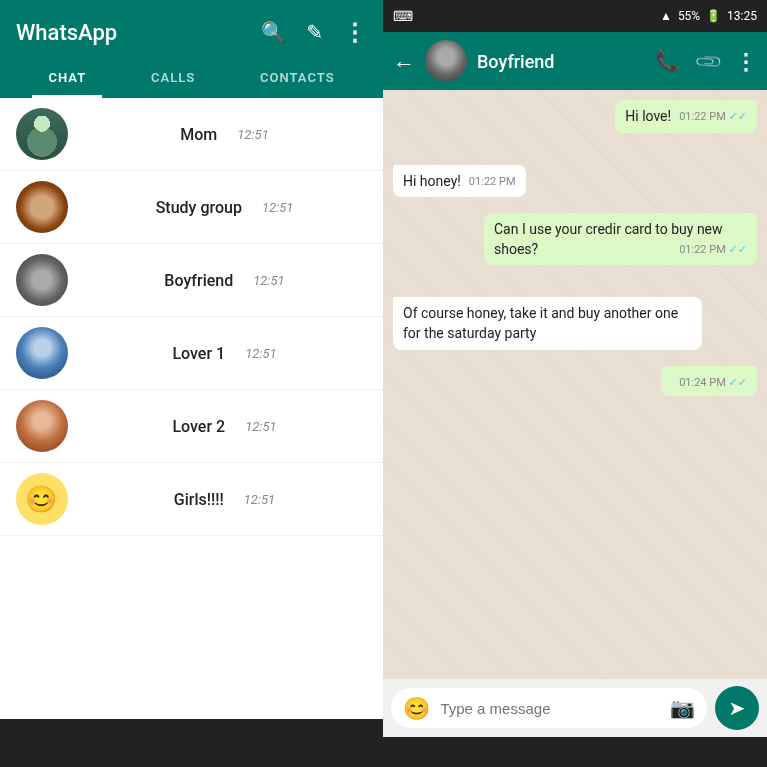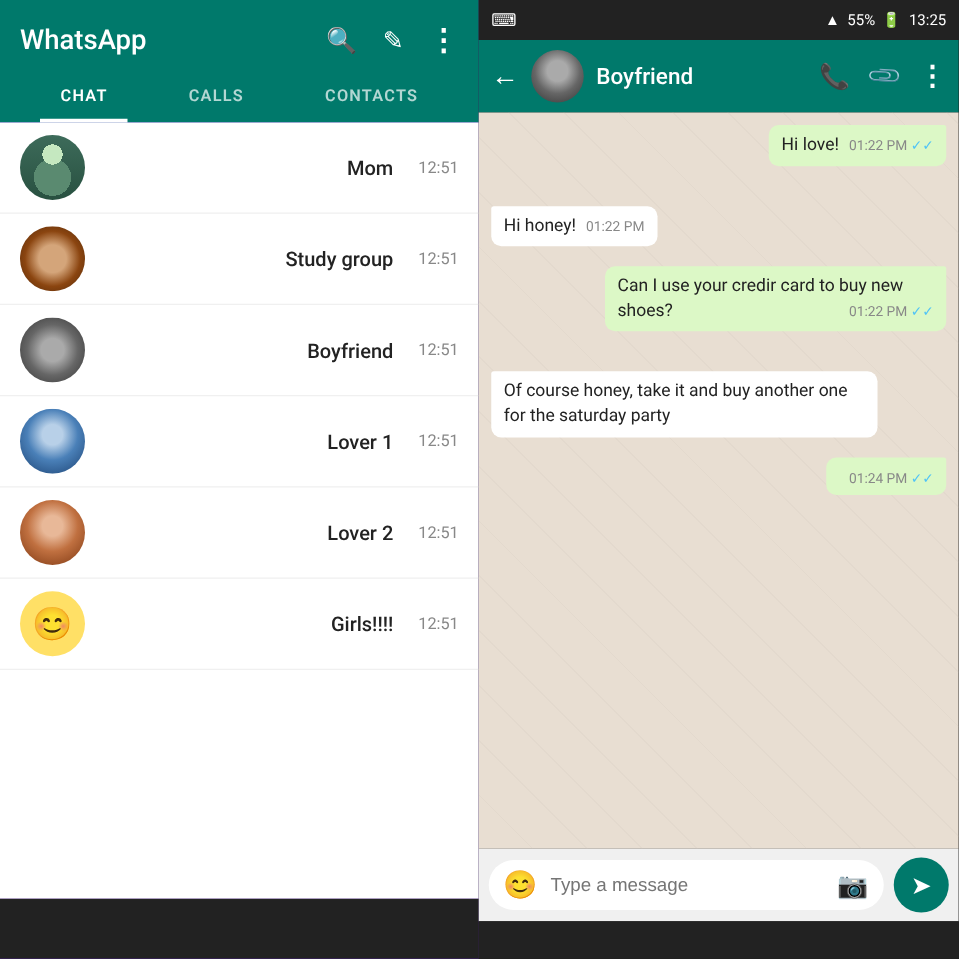--- a/index.html
+++ b/index.html
@@ -9,21 +9,21 @@
       background: #222;
       display: flex;
       font-family: 'Roboto', Arial, sans-serif;
       overflow: hidden;
     }
 
     
     .left-panel {
       width: 383px;
       height: 767px;
-      background: #6d28d9;
+      background: #701a75;
       display: flex;
       flex-direction: column;
       flex-shrink: 0;
     }
 
     .left-header {
       background: #00796B;
       padding: 18px 16px 0 16px;
       color: #fff;
     }
@@ -148,25 +148,26 @@
       font-size: 16px;
       font-weight: 500;
       color: #222;
     }
 
     .chat-time {
       font-size: 13px;
       color: #888;
       white-space: nowrap;
       margin-left: 20px;
+      font-style: italic;
     }
 
     .chat-name-row {
       display: flex;
-      justify-content: flex-end;
+      justify-content: center;
       align-items: center;
     }
 
     
     .left-bottom-bar {
       height: 48px;
       background: #222;
     }
 
     

